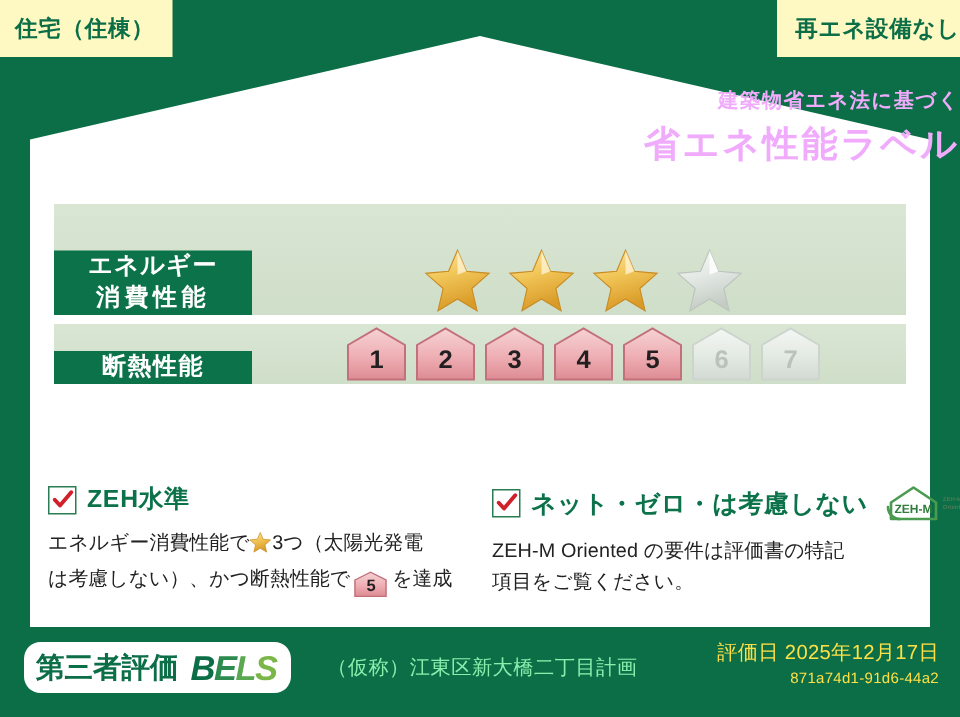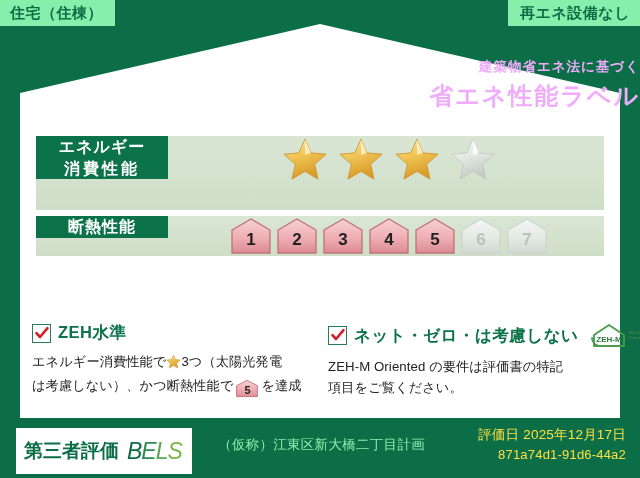--- a/index.html
+++ b/index.html
@@ -22,33 +22,33 @@
     left: 20px; top: 24px;
     width: 600px; height: 394px;
     background: #ffffff;
     clip-path: polygon(0% 17.5%, 50% 0%, 100% 17.5%, 100% 100%, 0% 100%);
   }
 
   
   .corner-tag {
     position: absolute;
     top: 0;
-    background: #86efac;
+    background: #fef9c3;
     color: #0b6e46;
     font-weight: bold;
     font-size: 15px;
     letter-spacing: 0.5px;
     display: flex;
     align-items: center;
     justify-content: center;
-    height: 26px;
+    height: 38px;
     white-space: nowrap;
   }
   .corner-tag.left  { left: 0;  padding: 0 12px 0 10px; }
-  .corner-tag.right { right: 0; padding: 0 10px 0 12px; }
+  .corner-tag.right { right: 0; padding: 0 0 0 12px; }
 
   
   .title-block {
     position: absolute;
     left: 0; right: 0; top: 58px;
     text-align: right;
     color: #f0abfc;
   }
   .title-sub {
     font-size: 13.5px;
@@ -63,21 +63,21 @@
   }
 
   
   .rows {
     position: absolute;
     left: 36px; top: 136px;
     width: 568px;
   }
   .rating-row {
     display: flex;
-    align-items: flex-start;
+    align-items: flex-end;
     height: 74px;
     background: linear-gradient(to bottom, #d9e6d4 0%, #d3e1cd 55%, #cfdec9 100%);
     margin-bottom: 6px;
   }
   .row-head {
     width: 132px;
     flex: 0 0 132px;
     background: #0b7249;
     color: #ffffff;
     font-weight: bold;
@@ -203,31 +203,32 @@
     height: 60px;
   }
   .bels-badge {
     position: absolute;
     left: 16px; top: 10px;
     background: #ffffff;
     padding: 4px 10px 4px 8px;
     display: flex;
     align-items: center;
     gap: 8px;
-    height: 46px;
+    height: 34px;
+    border-radius: 11px;
   }
   .bels-jp {
     color: #0b6e46;
     font-weight: bold;
     font-size: 19px;
     letter-spacing: 0px;
   }
   .bels-word {
     font-size: 23px;
-    font-weight: normal;
+    font-weight: bold;
     font-style: italic;
     letter-spacing: -1px;
     line-height: 1;
   }
   .bels-word i { font-style: italic; }
   .bels-b { color: #0b6e46; }
   .bels-e { color: #2e8b4f; }
   .bels-l { color: #5aa84f; }
   .bels-s { color: #7ab648; }
 
@@ -240,21 +241,21 @@
     white-space: nowrap;
   }
   .eval-block {
     position: absolute;
     right: 14px; top: 8px;
     text-align: right;
     color: #fde047;
   }
   .eval-date { font-size: 13.5px; letter-spacing: 0.2px; }
   .eval-id {
-    font-size: 13px;
+    font-size: 10px;
     margin-top: 3px;
     letter-spacing: 0.2px;
     font-family: "Liberation Sans", sans-serif;
     text-align: right;
   }
 </style>
 </head>
 <body>
 
 <div id="label">

